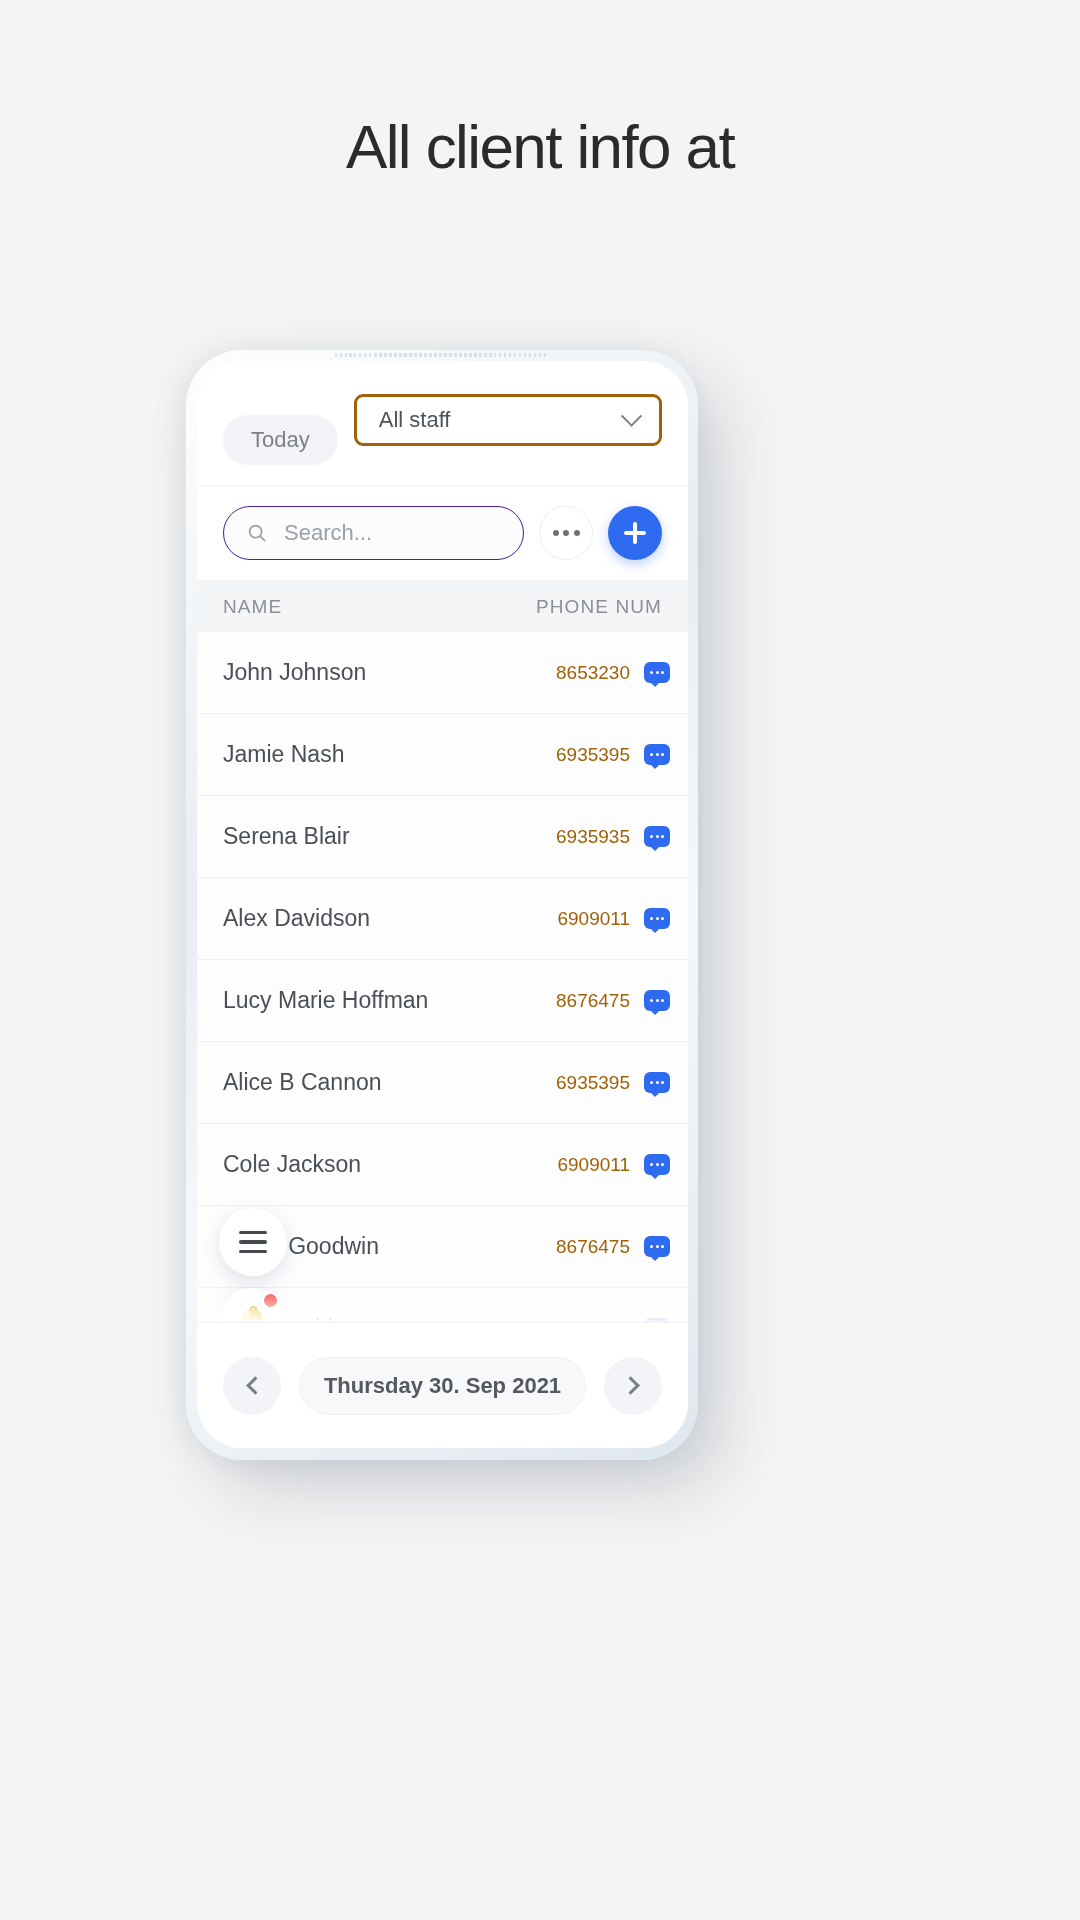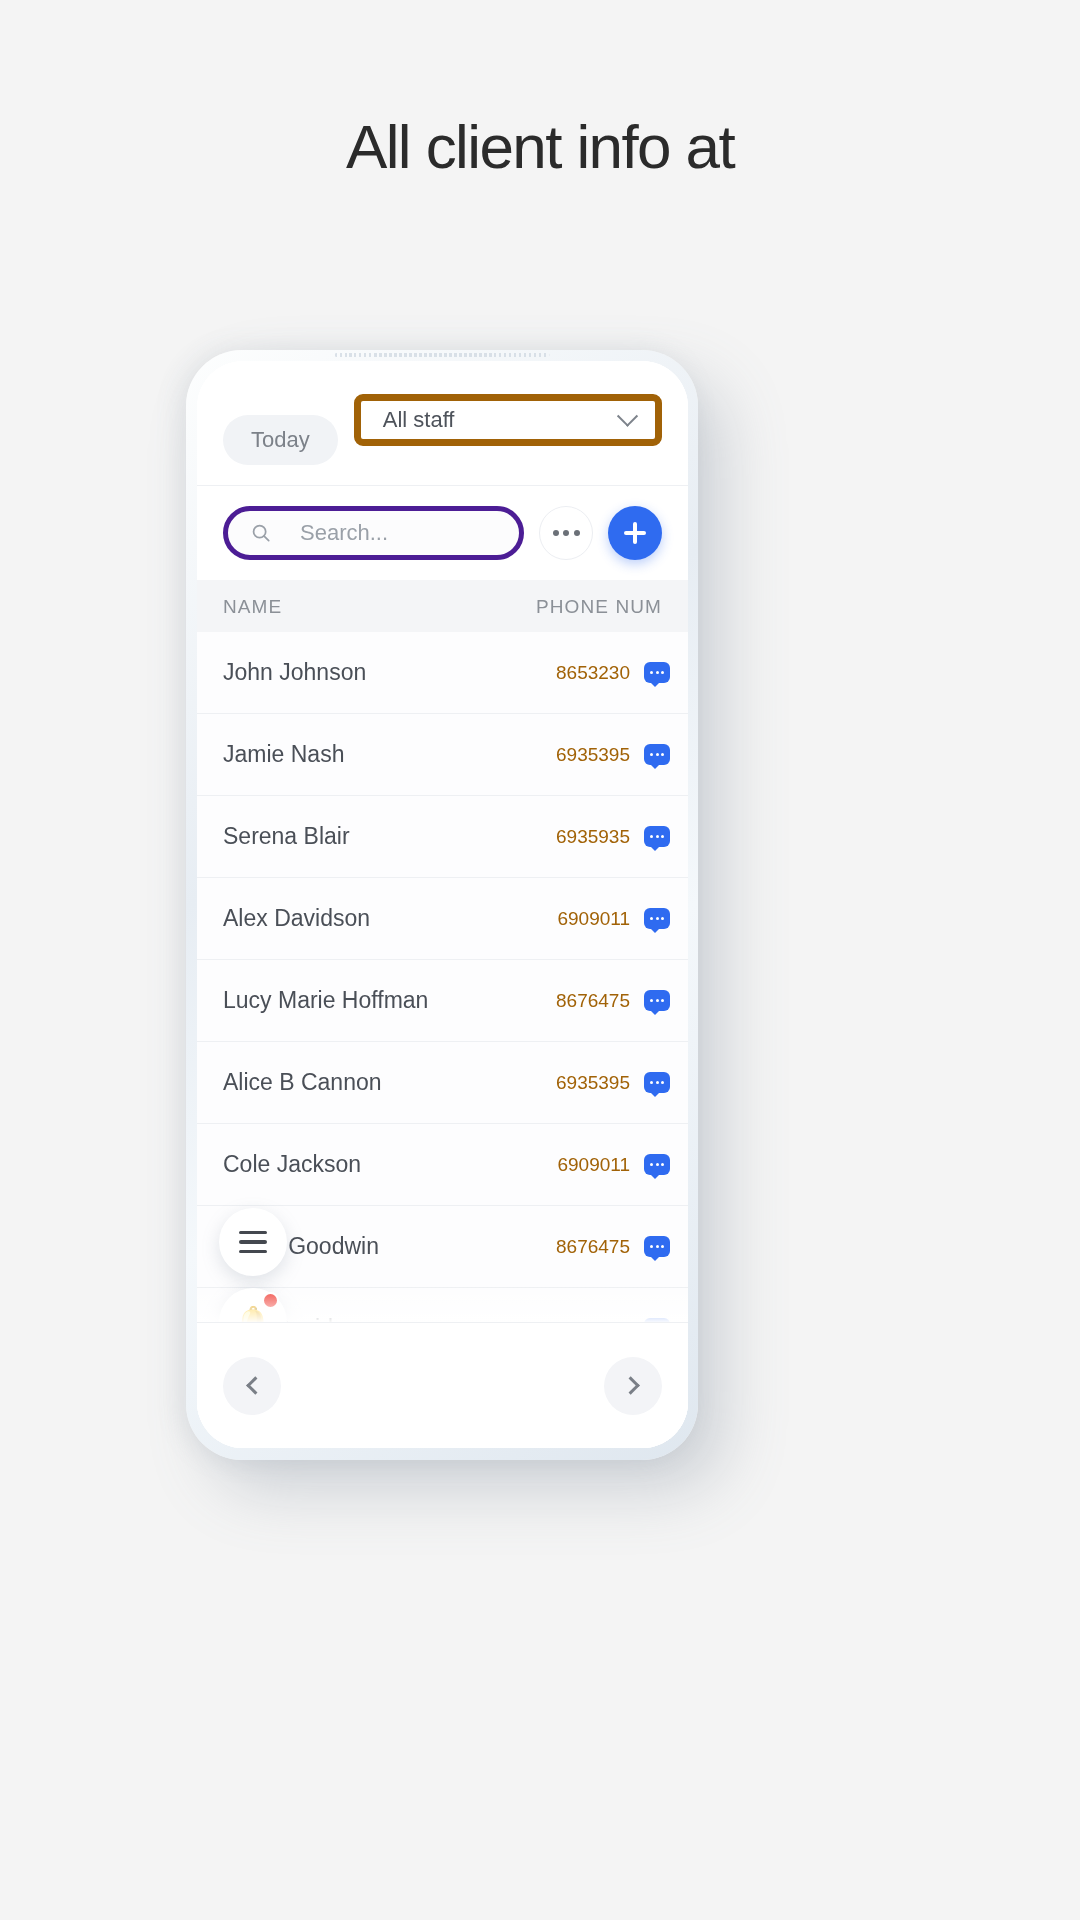--- a/index.html
+++ b/index.html
@@ -103,39 +103,39 @@
     height:50px; padding:0 28px;
     display:flex; align-items:center;
     border-radius:26px;
     background:#f1f3f6;
     font-size:22px; color:#7c8189;margin-top:40px;
   }
   .staff-select{
     flex:1; height:52px;
     display:flex; align-items:center; justify-content:space-between;
     padding:0 20px 0 22px;
-    border:7px solid #a16207; border-radius:9px;
+    border:3px solid #a16207; border-radius:9px;
     background:#fff;
     font-size:22px; color:#4e535b;
     min-width:210px;
   }
   .chev{ width:15px; height:15px; border-right:2.6px solid #7d838b; border-bottom:2.6px solid #7d838b;
          transform:rotate(45deg) translate(-3px,-3px); }
 
   
   .search-row{
     display:flex; align-items:center; gap:15px;
     padding:20px 26px 20px;
     background:#fff;
   }
   .search-box{
     flex:1; height:54px;
-    display:flex; align-items:center; gap:28px;
+    display:flex; align-items:center; gap:16px;
     padding:0 22px;
-    border:5px solid #4c1d95; border-radius:28px;
+    border:1px solid #4c1d95; border-radius:28px;
     background:#fcfcfd;
   }
   .search-box .ph{ font-size:22px; color:#9aa0a8; }
   .icon-circle{
     width:54px; height:54px; border-radius:50%;
     display:flex; align-items:center; justify-content:center;
     background:#fff; border:1px solid #eceef2;
     flex:0 0 auto;
   }
   .dots{ display:flex; gap:4.5px; }
@@ -410,20 +410,21 @@
         </div>
         <div class="float-bell">
           <span class="bell">🔔</span>
           <span class="badge"></span>
         </div>
 
         <div class="datebar">
           <div class="nav-circle">
             <span class="arrow l"></span>
           </div>
+          <div class="date-pill">Thursday 30. Sep 2021</div>
           <div class="nav-circle">
             <span class="arrow r"></span>
           </div>
         </div>
 
       </div>
     </div>
   </div>
 </div>
 

